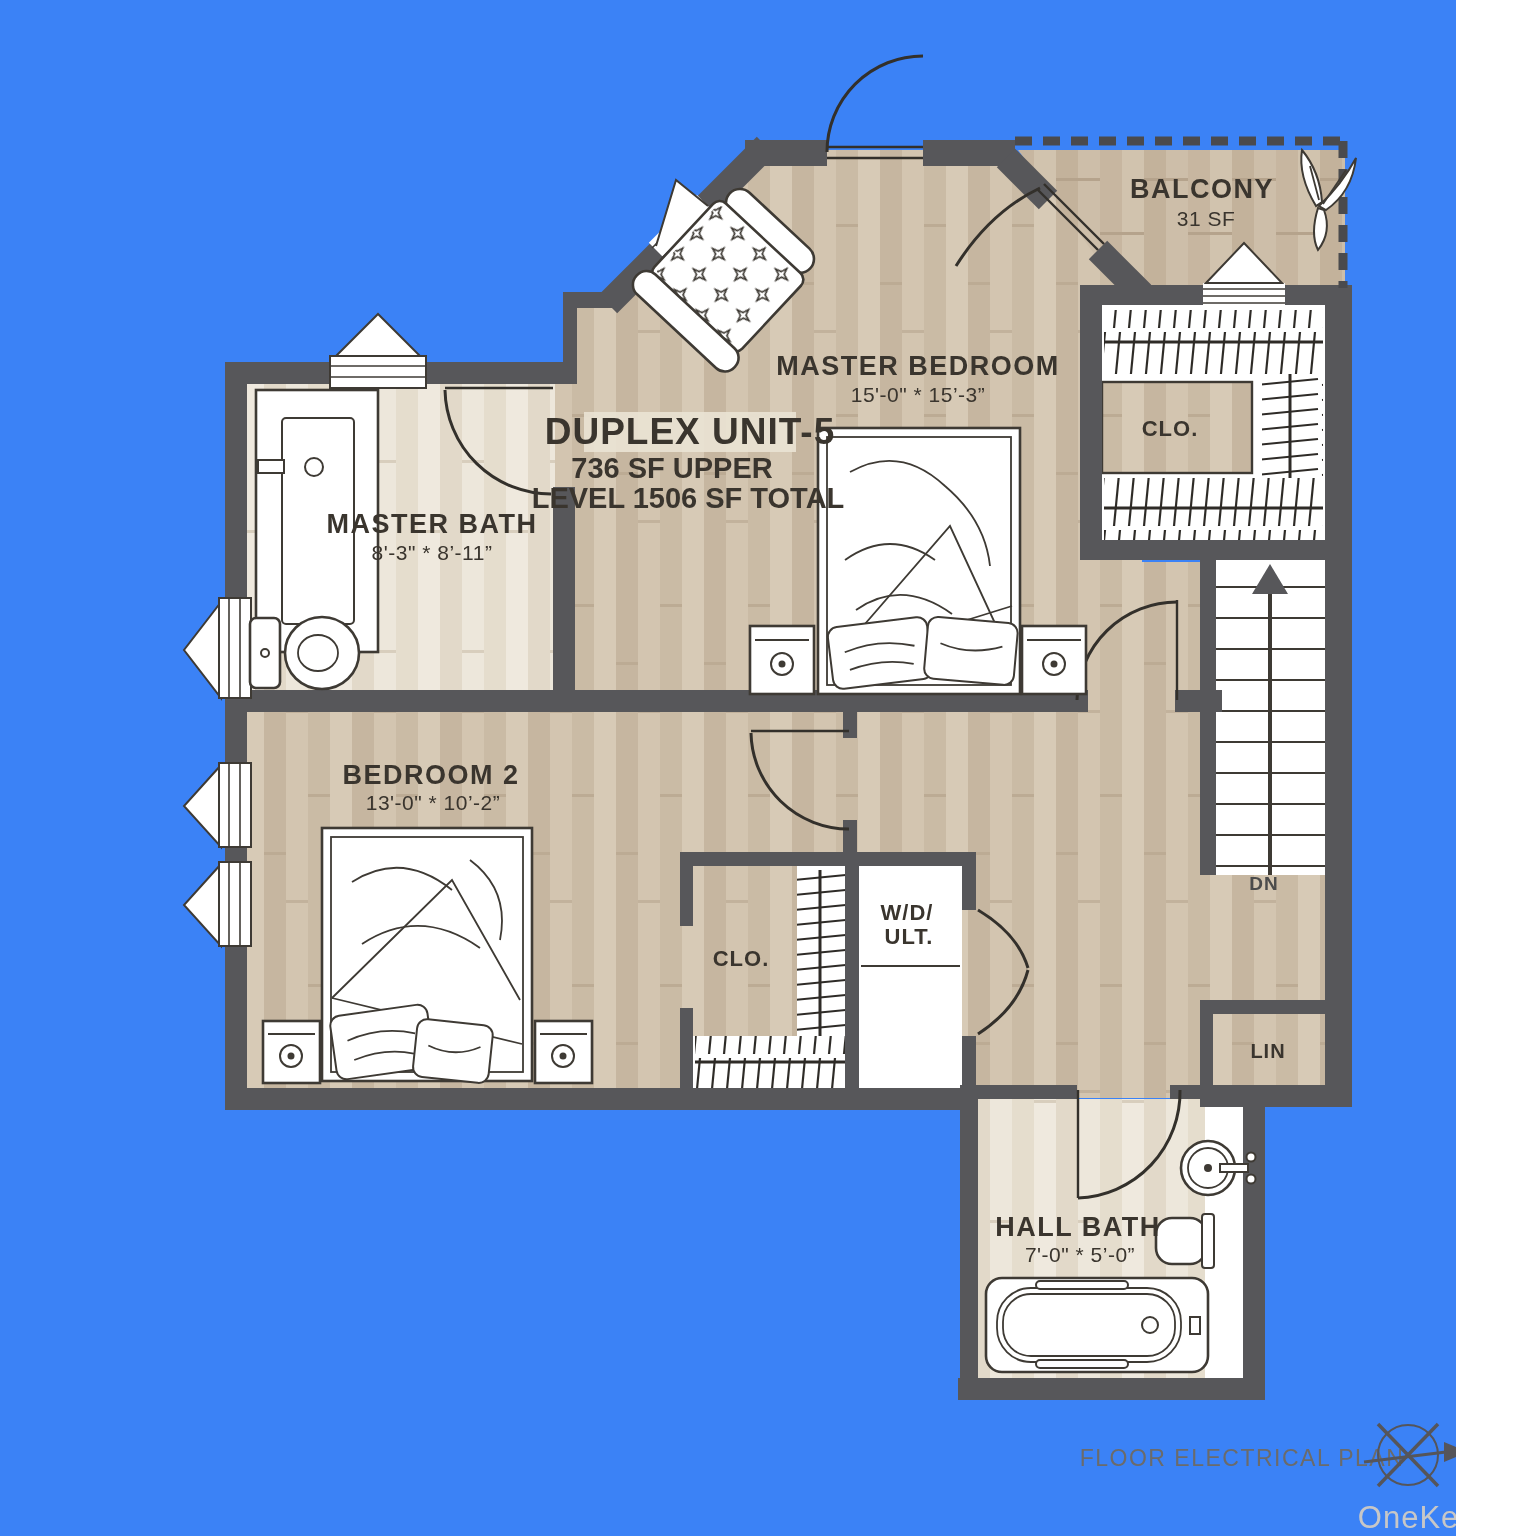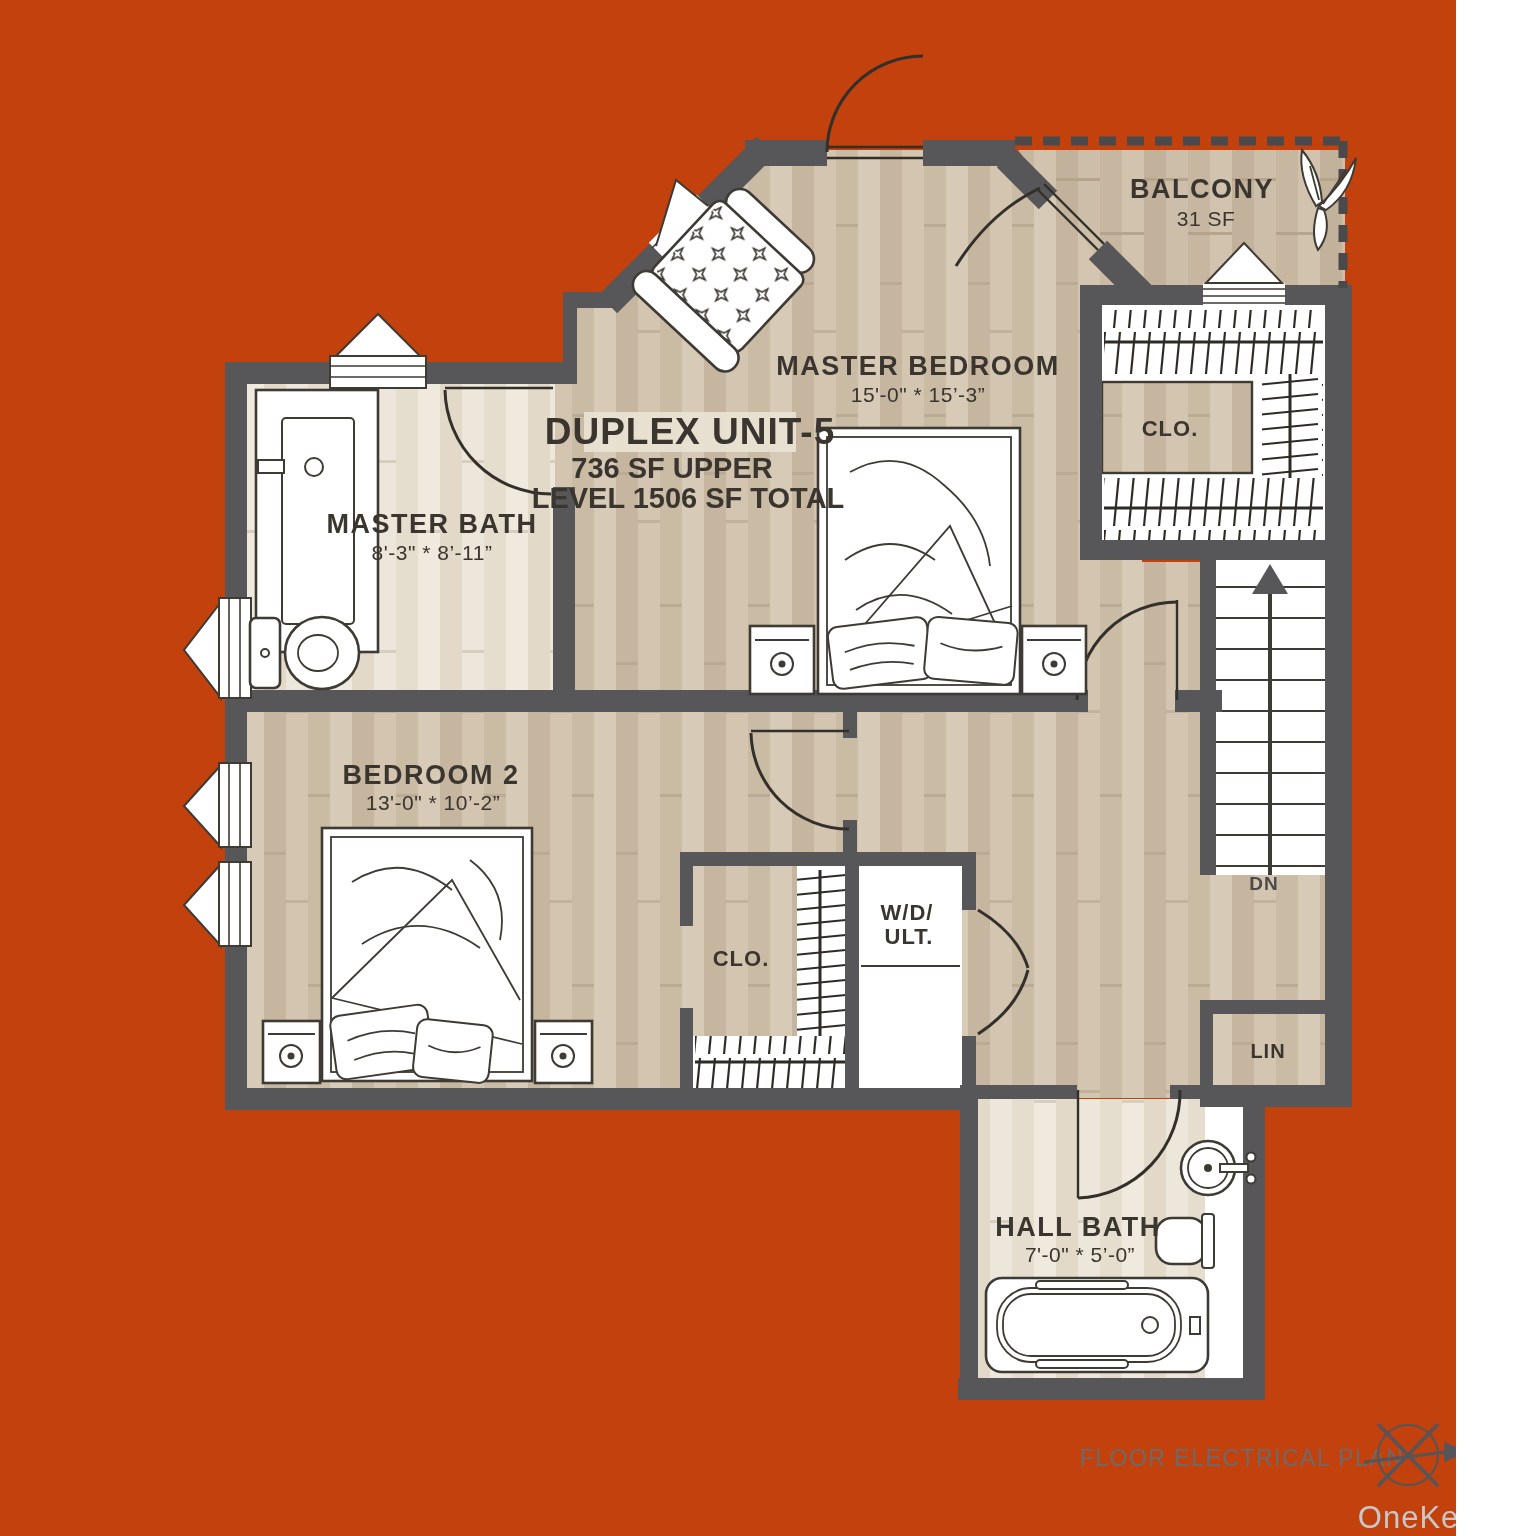--- a/index.html
+++ b/index.html
@@ -1,16 +1,16 @@
 <!DOCTYPE html>
 <html><head>
 <meta charset="utf-8">
 <style>
   html,body{margin:0;padding:0;background:#ffffff;}
-  .stage{width:1456px;height:1536px;position:relative;background:#c2410c;overflow:hidden;}
+  .stage{width:1456px;height:1536px;position:relative;background:#3b82f6;overflow:hidden;}
   svg{display:block;}
   .wall{fill:#57575a;}
   .wallline{stroke:#57575a;stroke-width:26;fill:none;}
   .dash{stroke:#4a4a4d;stroke-width:9;fill:none;stroke-dasharray:17 11;}
   .arc{fill:none;stroke:#33302b;stroke-width:3;}
   .leaf{stroke:#33302b;stroke-width:2.4;fill:none;}
   .fix{fill:#ffffff;stroke:#3e3a34;stroke-width:2.6;}
   .fix2{fill:#ffffff;stroke:#3e3a34;stroke-width:2;}
   .thin{fill:none;stroke:#3e3a34;stroke-width:1.8;}
   .rail{stroke:#2e2b27;stroke-width:3;fill:none;}

